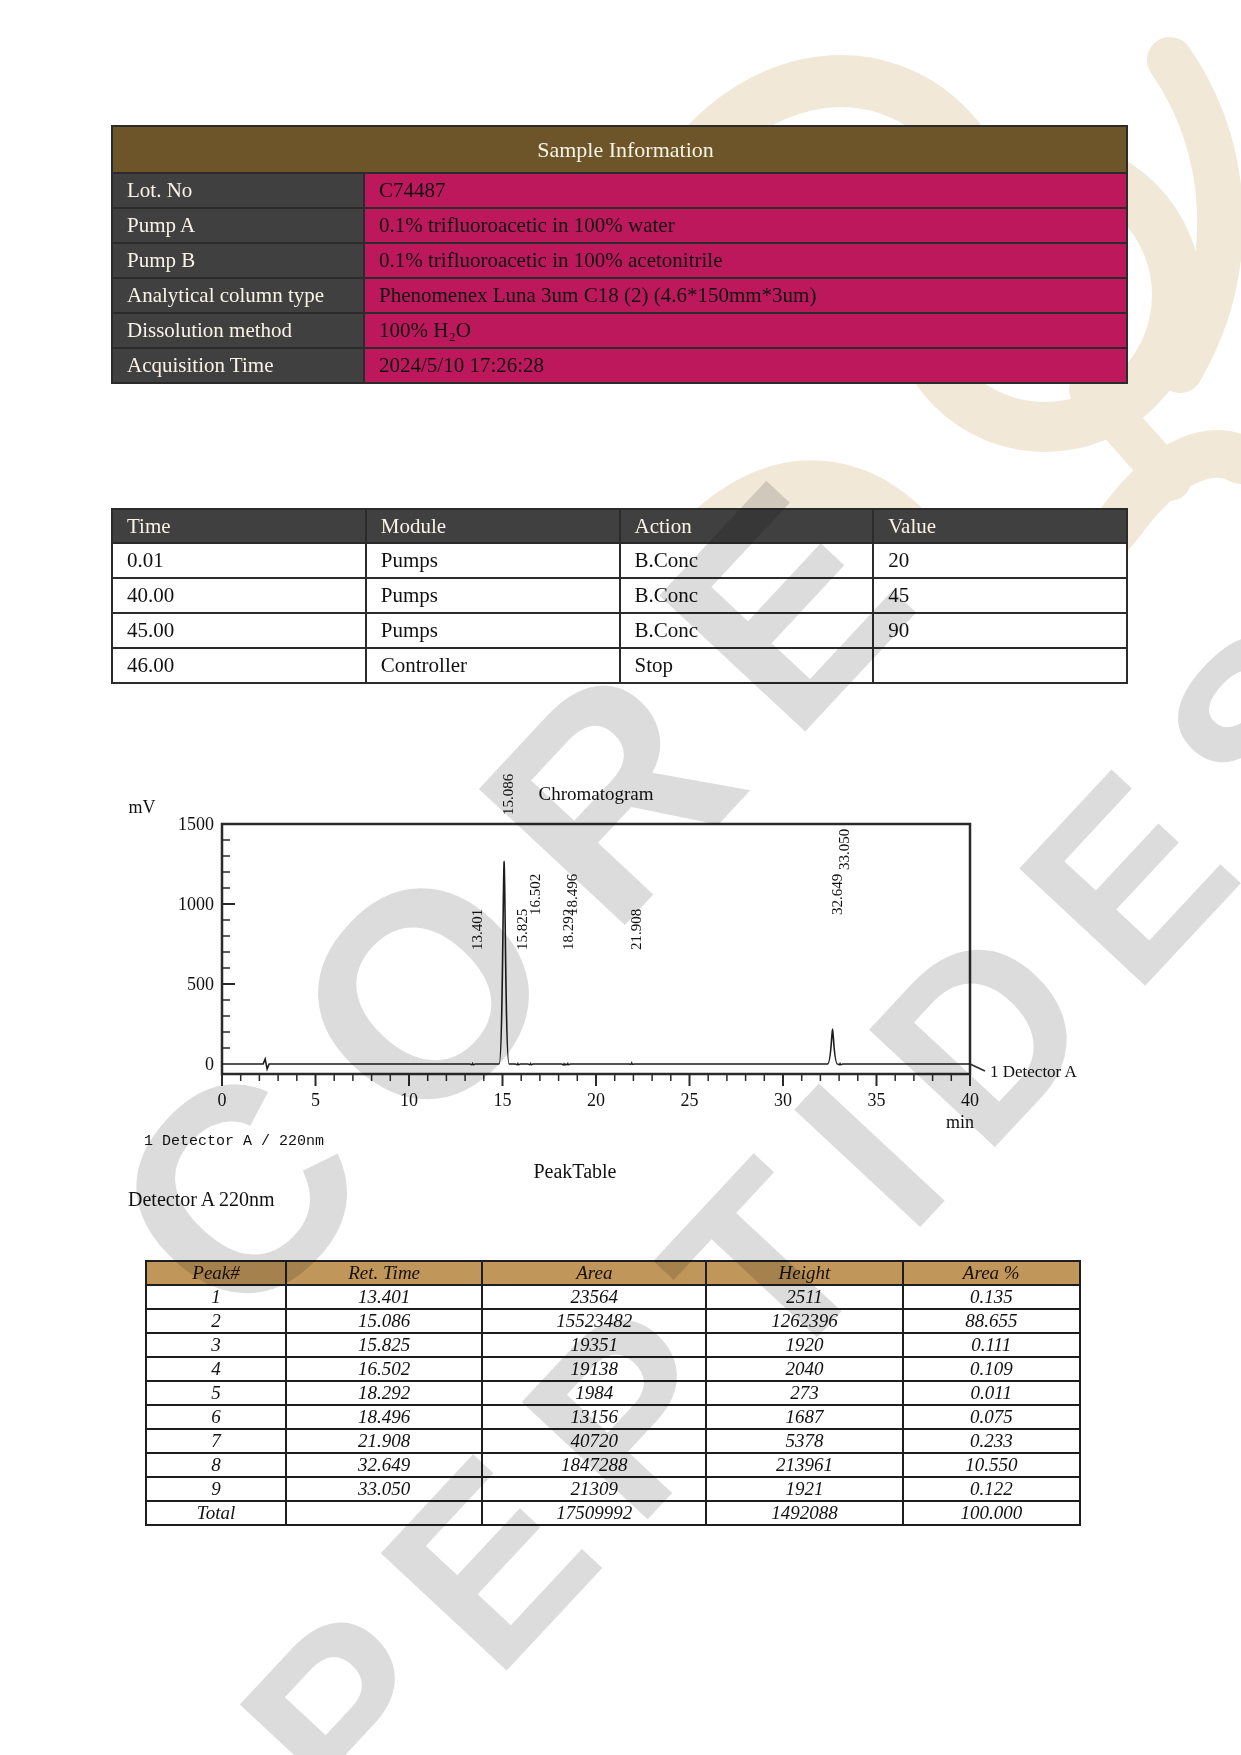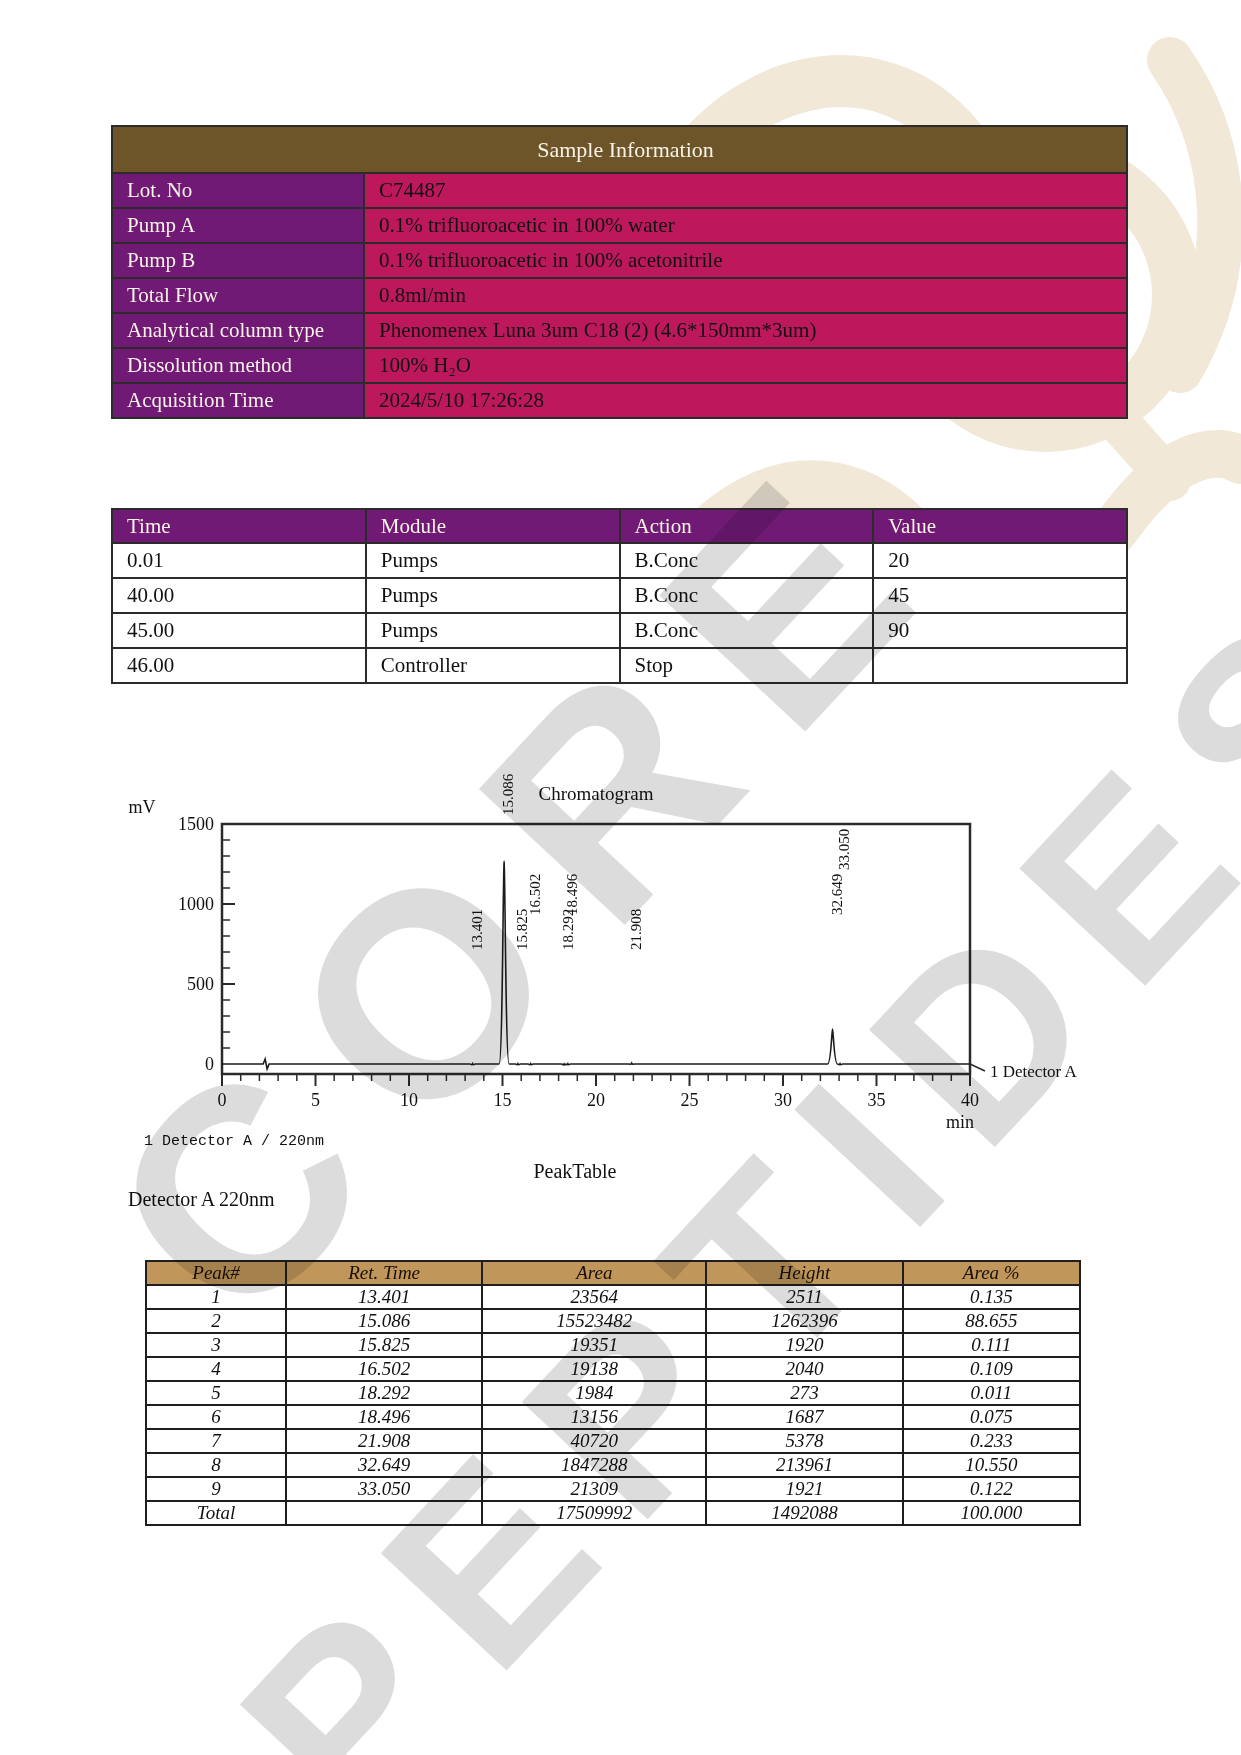--- a/index.html
+++ b/index.html
@@ -28,21 +28,21 @@
   .prog-tbl{top:508px;}
   .sample-tbl td, .sample-tbl th, .prog-tbl td, .prog-tbl th{
     border:2px solid #2b2b2b; font-size:21px; font-weight:normal;
     padding:2px 4px 2px 14px; text-align:left; overflow:hidden; white-space:nowrap;
   }
   .sample-tbl th.main{
     background:#6d5529; color:#f8f3e6; text-align:center; height:41px;
     font-size:22px; padding-left:16px;
   }
   .sample-tbl td.lbl, .prog-tbl th{
-    background:#701a75; color:#f8f3e6;
+    background:#404040; color:#f8f3e6;
   }
   .sample-tbl td{height:29px;}
   .prog-tbl th{height:28px;}
   .prog-tbl td{height:29px; background:#fff;}
   .sample-tbl td.val{background:#be185d;margin-top:28px;}
   
   .chart{position:absolute; left:0; top:680px; z-index:10;}
   .chart text{fill:#111;}
   
   .caption{position:absolute; z-index:10; font-size:19px; white-space:nowrap;}
@@ -84,24 +84,20 @@
           <td class="lbl">Lot. No</td>
           <td class="val">C74487</td>
         </tr>
         <tr>
           <td class="lbl">Pump A</td>
           <td class="val">0.1% trifluoroacetic in 100% water</td>
         </tr>
         <tr>
           <td class="lbl">Pump B</td>
           <td class="val">0.1% trifluoroacetic in 100% acetonitrile</td>
-        </tr>
-        <tr>
-          <td class="lbl">Total Flow</td>
-          <td class="val">0.8ml/min</td>
         </tr>
         <tr>
           <td class="lbl">Analytical column type</td>
           <td class="val">Phenomenex Luna 3um C18 (2) (4.6*150mm*3um)</td>
         </tr>
         <tr>
           <td class="lbl">Dissolution method</td>
           <td class="val">100% H₂O</td>
         </tr>
         <tr>

